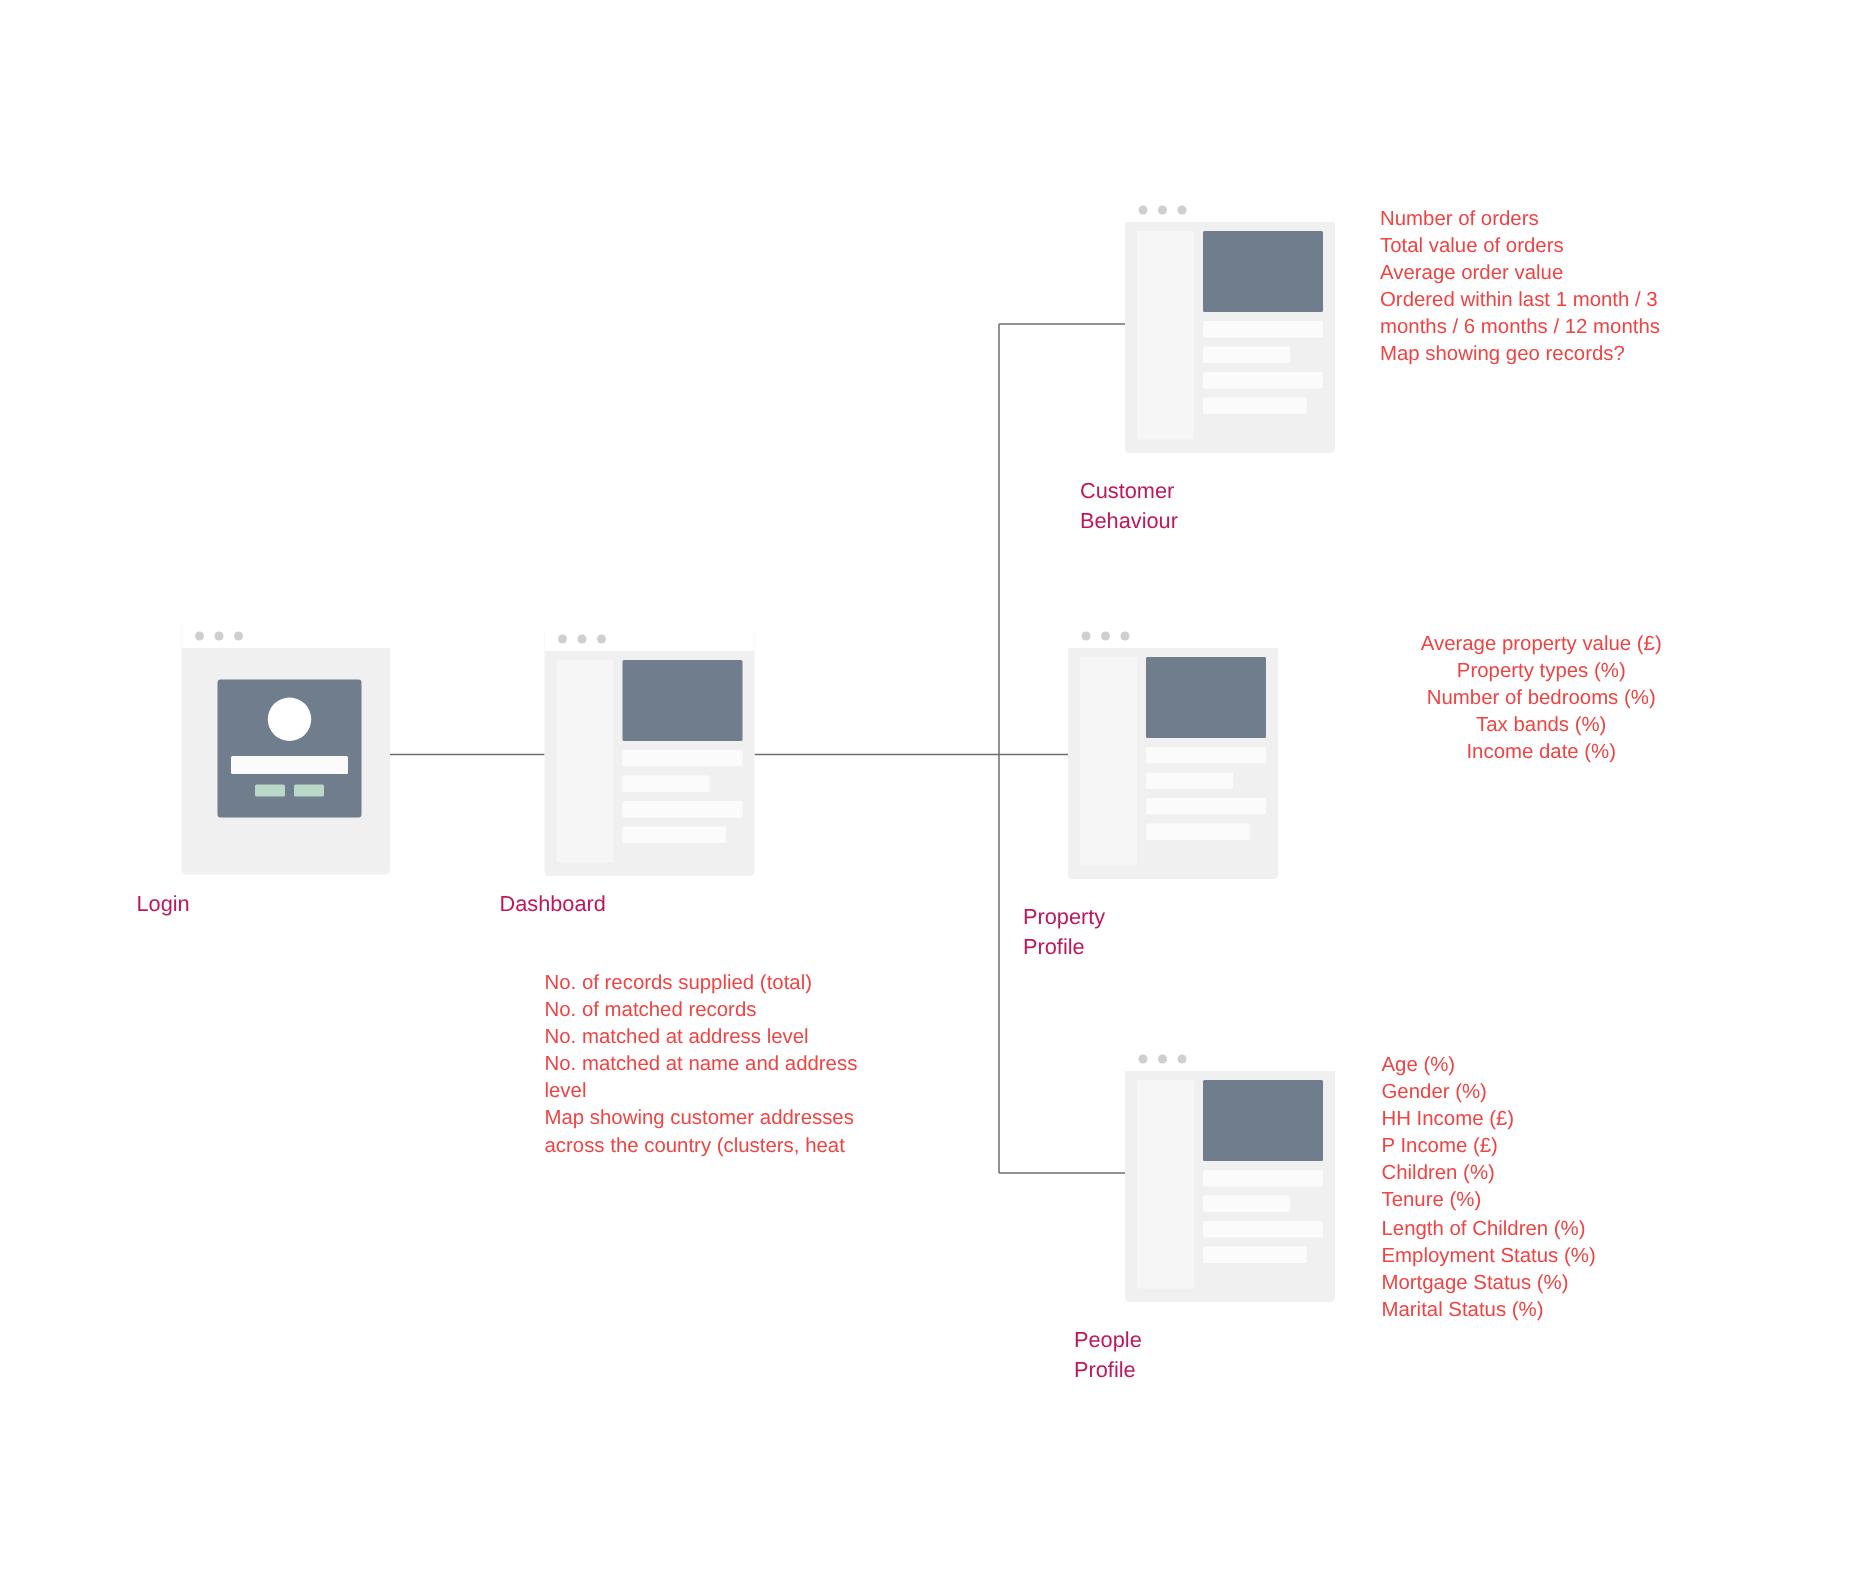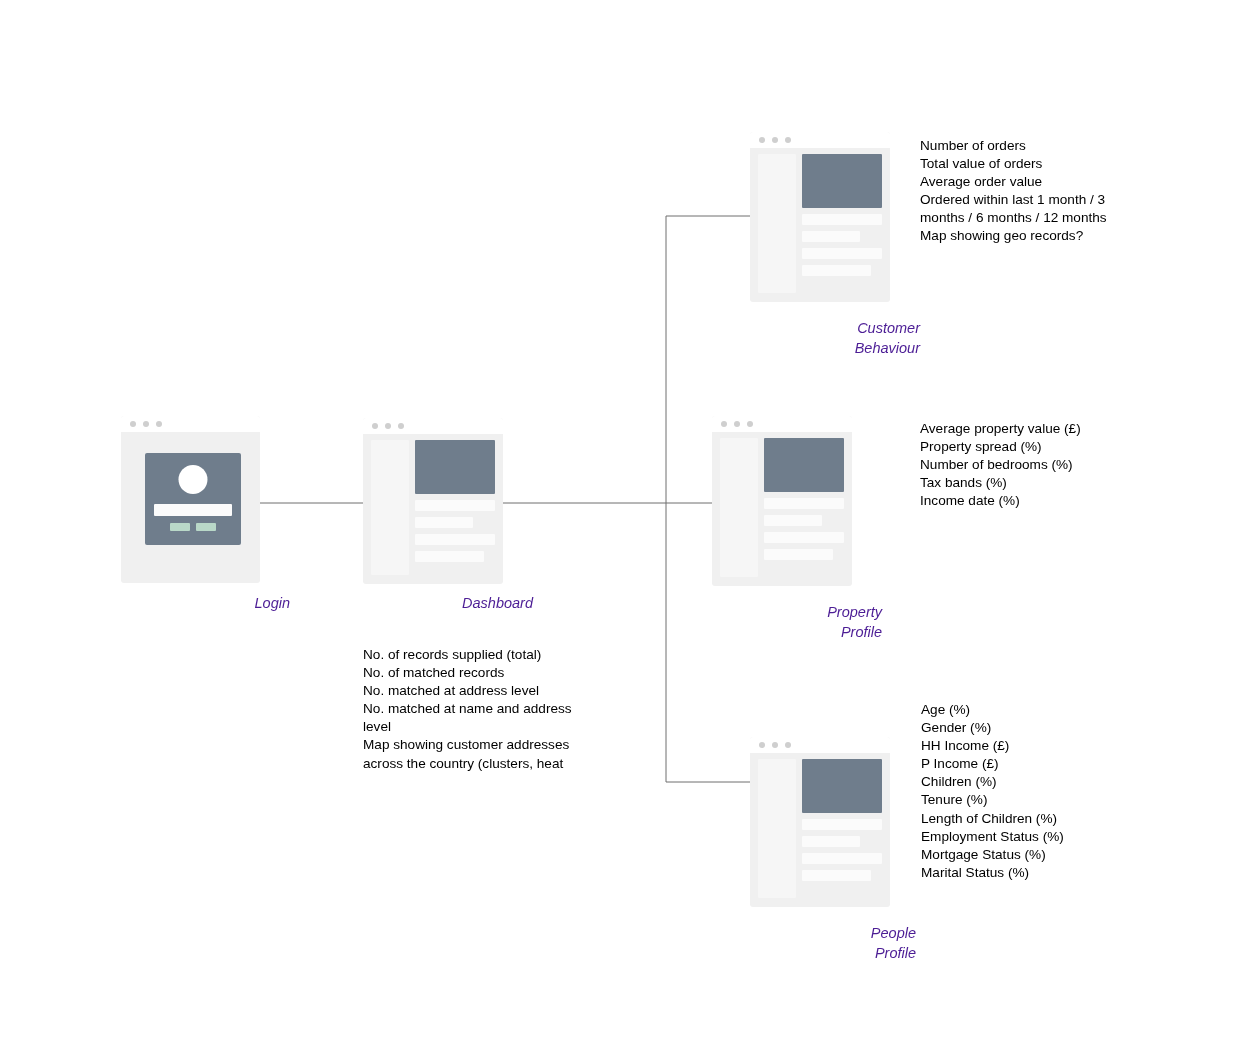--- a/index.html
+++ b/index.html
@@ -157,32 +157,31 @@
     border-radius: 1px;
   }
   .bar.b1 { top: 60px;  width: 100%; }
   .bar.b2 { top: 77px;  width: 72%;  }
   .bar.b3 { top: 94px;  width: 100%; }
   .bar.b4 { top: 111px; width: 86%;  }
 
   
   .node-label {
     position: absolute;
-    text-align: right;
-    color: #4c1d95;
+    text-align: left;
+    color: #be185d;
     font-size: 14.5px;
     line-height: 20px;
     white-space: pre-line;
-    font-style: italic;
   }
 
   
   .annotation {
     position: absolute;
-    color: #000000;
+    color: #ef4444;
     font-size: 13.6px;
     line-height: 18.1px;
   }
   .annotation div { white-space: pre-wrap; }
 </style>
 </head>
 <body>
 
 <div class="canvas">
 
@@ -298,29 +297,29 @@
           <div class="bar b2"></div>
           <div class="bar b3"></div>
           <div class="bar b4"></div>
         </div>
       </div>
     </div>
     <div class="node-label" style="left:-30px; top:186px; width:200px;">Property
 Profile</div>
   </div>
 
-  <div class="annotation" style="left:920px; top:420px; width:215px;">
+  <div class="annotation" style="left:920px; top:420px; width:215px;text-align:center;">
     <div>Average property value (£)</div>
-    <div>Property spread (%)</div>
+    <div>Property types (%)</div>
     <div>Number of bedrooms (%)</div>
     <div>Tax bands (%)</div>
     <div>Income date (%)</div>
   </div>
 
-  <div class="node" style="left:750px; top:737px;">
+  <div class="node" style="left:750px; top:698px;">
     <div class="card" style="width:140px; height:170px;">
       <div class="titlebar">
         <span class="dot"></span>
         <span class="dot"></span>
         <span class="dot"></span>
       </div>
       <div class="page-body">
         <div class="sidebar"></div>
         <div class="content">
           <div class="hero"></div>

